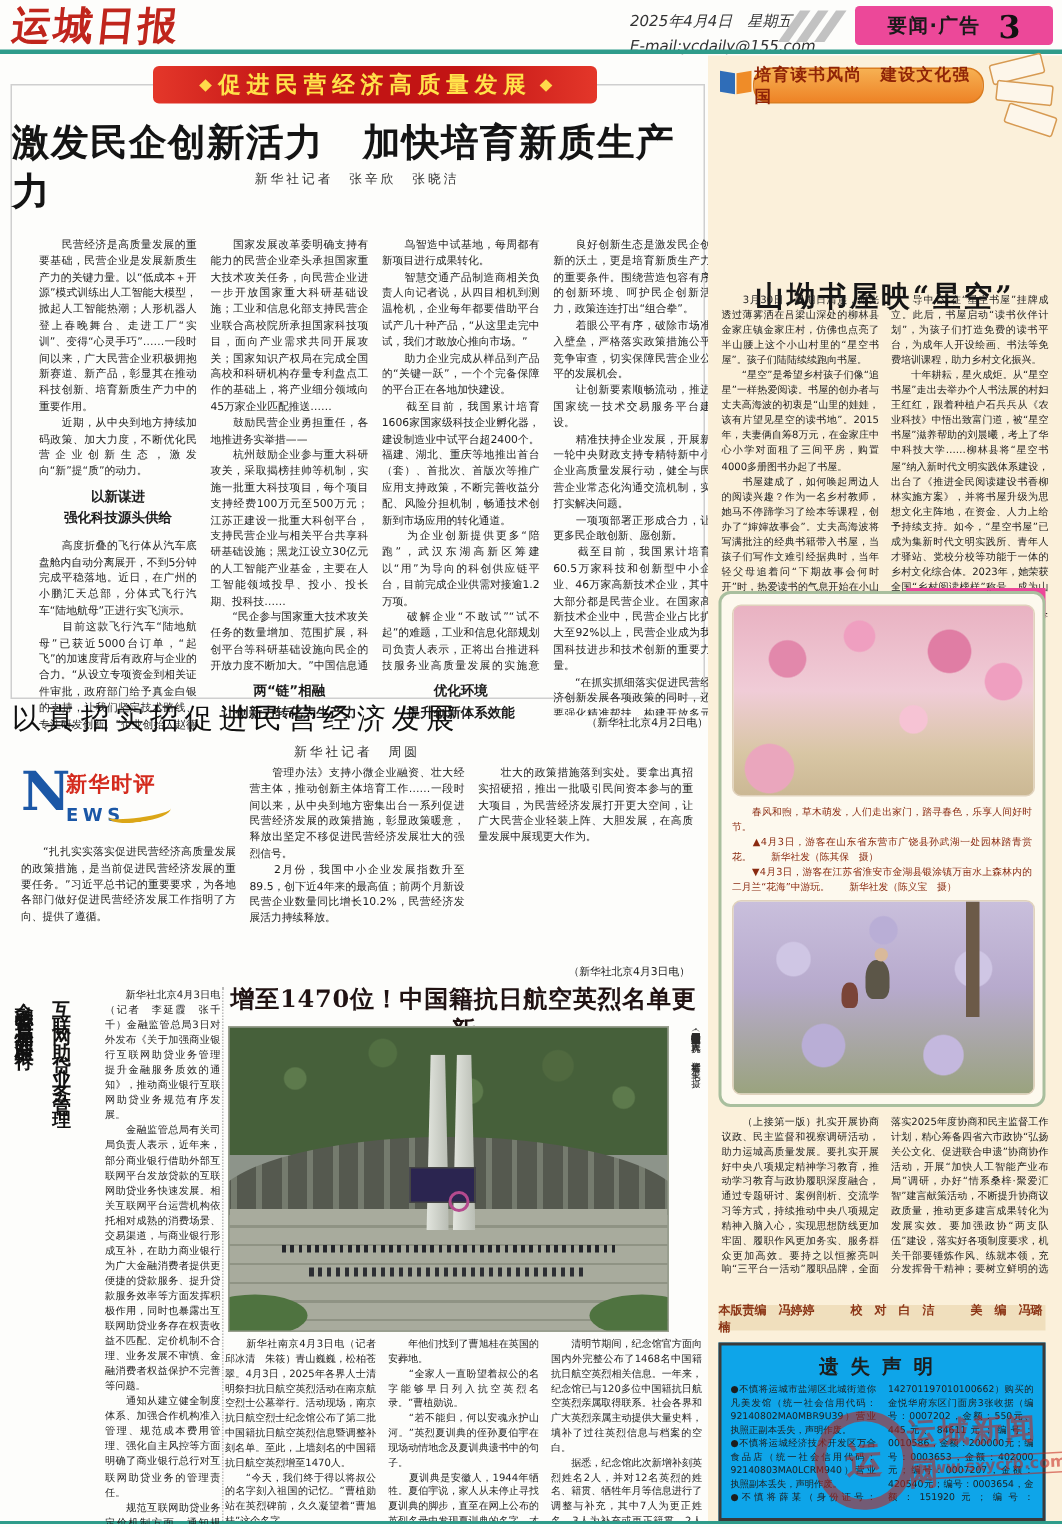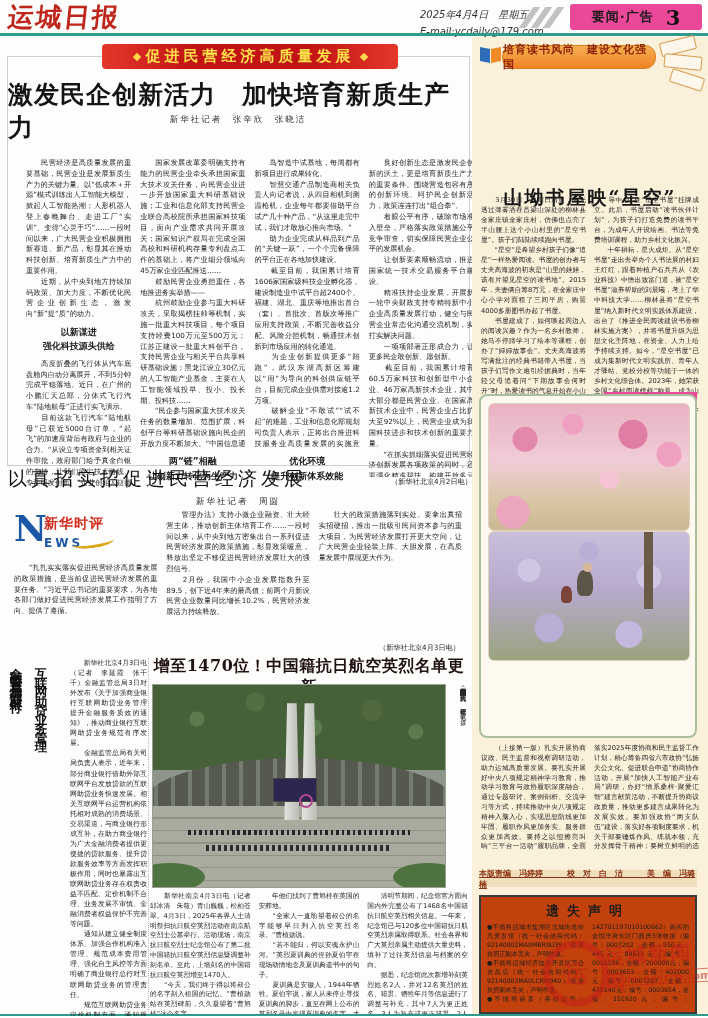--- a/index.html
+++ b/index.html
@@ -133,23 +133,23 @@
           radial-gradient(circle at 70% 80%,#c4b8de 0 13px,transparent 14px),
           linear-gradient(180deg,#c9bfdc 0%,#b7aacd 45%,#9aa37e 100%);}
   .p2-trunk{position:absolute;right:18%;top:0;width:9px;height:60%;background:#6c5a48;}
   .p2-fig{position:absolute;left:44%;top:30%;width:16px;height:26px;background:#5c5648;border-radius:45% 45% 30% 30%;}
   .p2-head{position:absolute;left:47%;top:24%;width:9px;height:9px;background:#d9b99a;border-radius:50%;}
   .p2-fig2{position:absolute;left:36%;top:42%;width:11px;height:17px;background:#7a4438;border-radius:45% 45% 30% 30%;}
   .contbody{position:absolute;left:9px;top:707px;width:218px;height:118px;
         column-count:2;column-gap:8px;font-size:6.7px;line-height:1.47;
         white-space:pre-line;text-align:justify;overflow:hidden;}
   .staffbar{position:absolute;left:7px;top:833px;width:218px;height:17px;background:#f0dfbd;
-        color:#8b3415;font-size:8px;font-weight:bold;display:flex;align-items:center;justify-content:center;text-decoration:underline;}
+        color:#8b3415;font-size:8px;font-weight:bold;display:flex;align-items:center;justify-content:center;}
   .lostbox{position:absolute;left:7px;top:858px;width:218px;height:119px;border:2px solid #3a3a3a;
-        background:#c2410c;padding:5px 6px;box-sizing:border-box;}
+        background:#0ea5e9;padding:5px 6px;box-sizing:border-box;}
   .losttitle{text-align:center;font-size:13px;font-weight:bold;letter-spacing:8px;margin-bottom:3px;}
   .lostbody{column-count:2;column-gap:8px;font-size:6.2px;line-height:1.45;
         white-space:pre-line;text-align:justify;height:86px;overflow:hidden;}
 
   
   .wm{left:543px;top:924px;width:164px;height:92px;opacity:.55;z-index:6;transform:rotate(-3deg);}
   .wm-ring{position:absolute;left:0;top:14px;width:52px;height:52px;border:7px solid #c62017;
         border-radius:50%;color:#c62017;font-size:24px;font-weight:bold;
         display:flex;align-items:center;justify-content:center;font-family:"DejaVu Serif",serif;}
   .wm-name{position:absolute;left:62px;top:18px;font-size:20px;font-weight:bold;color:#c62017;letter-spacing:2px;}
@@ -157,21 +157,21 @@
         border:1px solid #c62017;padding:0 3px;}
 </style>
 </head>
 <body>
 
 <div class="page">
 
   <div class="abs logo">运城日报</div>
   <div class="abs dateblk">
     <div>2025年4月4日　星期五</div>
-    <div>E-mail:ycdaily@179.com</div>
+    <div>E-mail:ycdaily@155.com</div>
   </div>
   <div class="abs stripes">
     <div class="stripe"></div>
     <div class="stripe"></div>
     <div class="stripe"></div>
   </div>
   <div class="abs secbox">
     <span class="sectxt">要闻·广告</span>
     <span class="pageno serif">3</span>
   </div>
@@ -309,20 +309,23 @@
       <div class="rcoltxt flow">　　导中心”在“星空书屋”挂牌成立。此后，书屋启动“读书伙伴计划”，为孩子们打造免费的读书平台，为成年人开设绘画、书法等免费培训课程，助力乡村文化振兴。
 　　十年耕耘，星火成炬。从“星空书屋”走出去举办个人书法展的村妇王红红，跟着种植户石兵兵从《农业科技》中悟出致富门道，被“星空书屋”滋养帮助的刘晨曦，考上了华中科技大学……柳林县将“星空书屋”纳入新时代文明实践体系建设，出台了《推进全民阅读建设书香柳林实施方案》，并将书屋升级为思想文化主阵地，在资金、人力上给予持续支持。如今，“星空书屋”已成为集新时代文明实践所、青年人才驿站、党校分校等功能于一体的乡村文化综合体。2023年，她荣获全国“乡村阅读榜样”称号，成为山西唯一入选者。
 　　这座山村书屋以质朴温暖的姿态，为乡村孩子打开了通往知识世界的大门，为村民搭建了学习的广阔天地。它像一位无声的摆渡人，用知识的光芒，照亮人们前行的路。</div>
       <div class="rcredit">
         <div>贾　蕾</div>
         <div>（原载4月3日《山西日报》）</div>
       </div>
     </div>
     <div class="pframe">
       <div class="photo1"></div>
+      <div class="flowcap">　　春风和煦，草木萌发，人们走出家门，踏寻春色，乐享人间好时节。
+　　▲4月3日，游客在山东省东营市广饶县孙武湖一处园林踏青赏花。　　新华社发（陈其保　摄）
+　　▼4月3日，游客在江苏省淮安市金湖县银涂镇万亩水上森林内的二月兰“花海”中游玩。　　新华社发（陈义宝　摄）</div>
       <div class="photo2">
         <div class="p2-trunk"></div>
         <div class="p2-fig"></div>
         <div class="p2-head"></div>
         <div class="p2-fig2"></div>
       </div>
     </div>
     <div class="contbody">　　（上接第一版）扎实开展协商议政、民主监督和视察调研活动，助力运城高质量发展。要扎实开展好中央八项规定精神学习教育，推动学习教育与政协履职深度融合，通过专题研讨、案例剖析、交流学习等方式，持续推动中央八项规定精神入脑入心，实现思想防线更加牢固、履职作风更加务实、服务群众更加高效。要持之以恒擦亮叫响“三平台一活动”履职品牌，全面落实2025年度协商和民主监督工作计划，精心筹备四省六市政协“弘扬关公文化、促进联合申遗”协商协作活动，开展“加快人工智能产业布局”调研，办好“情系桑梓·聚爱汇智”建言献策活动，不断提升协商议政质量，推动更多建言成果转化为发展实效。要加强政协“两支队伍”建设，落实好各项制度要求，机关干部要锤炼作风、练就本领，充分发挥骨干精神；要树立鲜明的选人用人导向，激发广大干部担当进取的精气神，努力打造一支想干事、能干事、干成事的政协干部队伍。</div>
     <div class="staffbar">本版责编　冯婷婷　　　校　对　白　洁　　　美　编　冯璐楠</div>
     <div class="lostbox">

